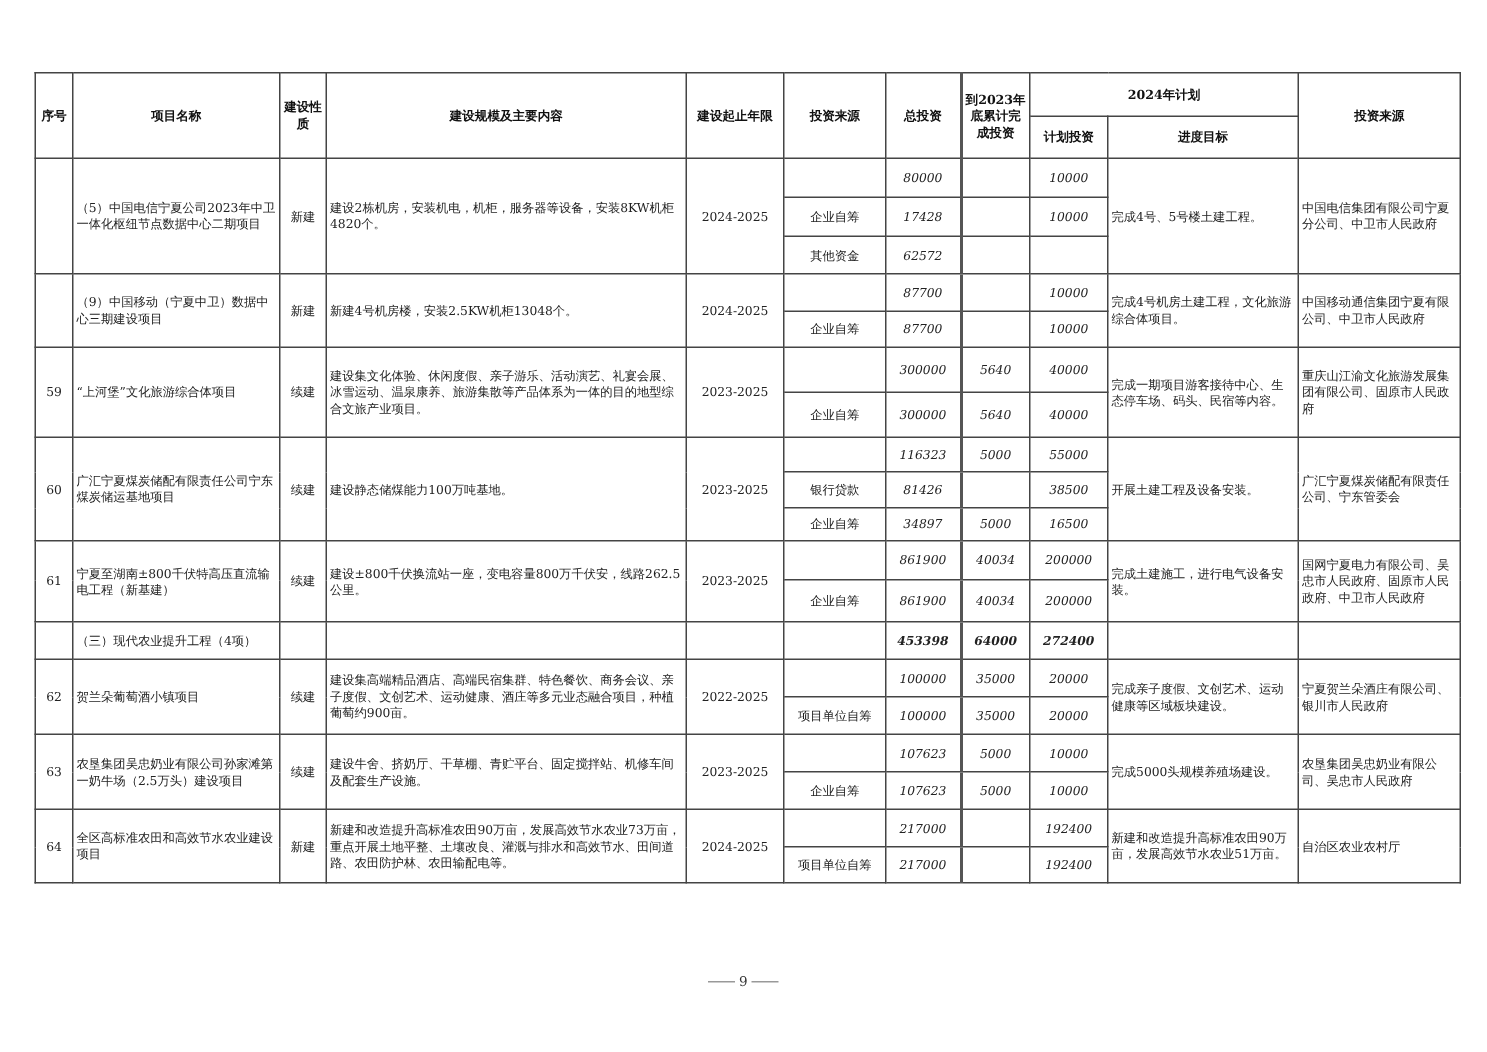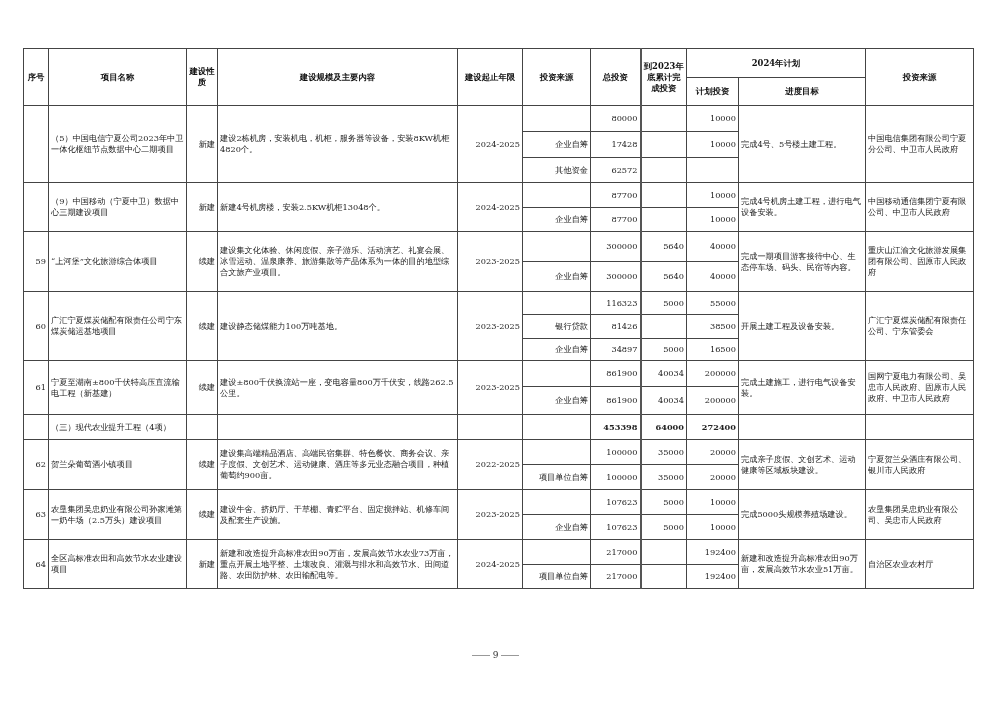--- a/index.html
+++ b/index.html
@@ -3,22 +3,22 @@
 <meta charset="utf-8">
 <style>
   html, body { margin:0; padding:0; background:#ffffff; }
   body { width:991px; height:701px; position:relative; overflow:hidden;
          font-family:"DejaVu Serif","Liberation Serif",serif; color:#222; }
   .page { position:absolute; left:0; top:0; width:991px; height:701px; background:#fff; }
   table.grid { position:absolute; left:23px; top:48px; border-collapse:collapse; table-layout:fixed;
                width:950px; font-size:8.2px; line-height:11px; }
   table.grid td, table.grid th { border:1px solid #444; padding:0 2px; vertical-align:middle; overflow:hidden; }
   table.grid th { font-weight:bold; font-size:8.4px; text-align:center; color:#111; }
-  .c { text-align:right; }
-  .r { text-align:right; }
+  .c { text-align:center; }
+  .r { text-align:center;font-style:italic; }
   .l { text-align:left; }
   .b { font-weight:bold; }
   .thick-l { border-left:2px solid #555 !important; }
   .sub { font-weight:normal; }
   .footer { position:absolute; left:0; width:991px; top:650px; text-align:center; font-size:9px; color:#333; }
   .footer .dash { display:inline-block; width:18px; border-top:1px solid #999; vertical-align:middle; margin:0 3px; }
 </style>
 </head>
 <body>
 
@@ -86,21 +86,21 @@
     <tr style="height:25px">
       <td rowspan="2" class="c"></td>
       <td rowspan="2" class="l">（9）中国移动（宁夏中卫）数据中心三期建设项目</td>
       <td rowspan="2" class="c">新建</td>
       <td rowspan="2" class="l">新建4号机房楼，安装2.5KW机柜13048个。</td>
       <td rowspan="2" class="c">2024-2025</td>
       <td class="c"></td>
       <td class="r">87700</td>
       <td class="r thick-l"></td>
       <td class="r">10000</td>
-      <td rowspan="2" class="l">完成4号机房土建工程，进行电气设备安装。</td>
+      <td rowspan="2" class="l">完成4号机房土建工程，文化旅游综合体项目。</td>
       <td rowspan="2" class="l">中国移动通信集团宁夏有限公司、中卫市人民政府</td>
     </tr>
     <tr style="height:24px">
       <td class="c">企业自筹</td>
       <td class="r">87700</td>
       <td class="r thick-l"></td>
       <td class="r">10000</td>
     </tr>
 
     <tr style="height:30px">

